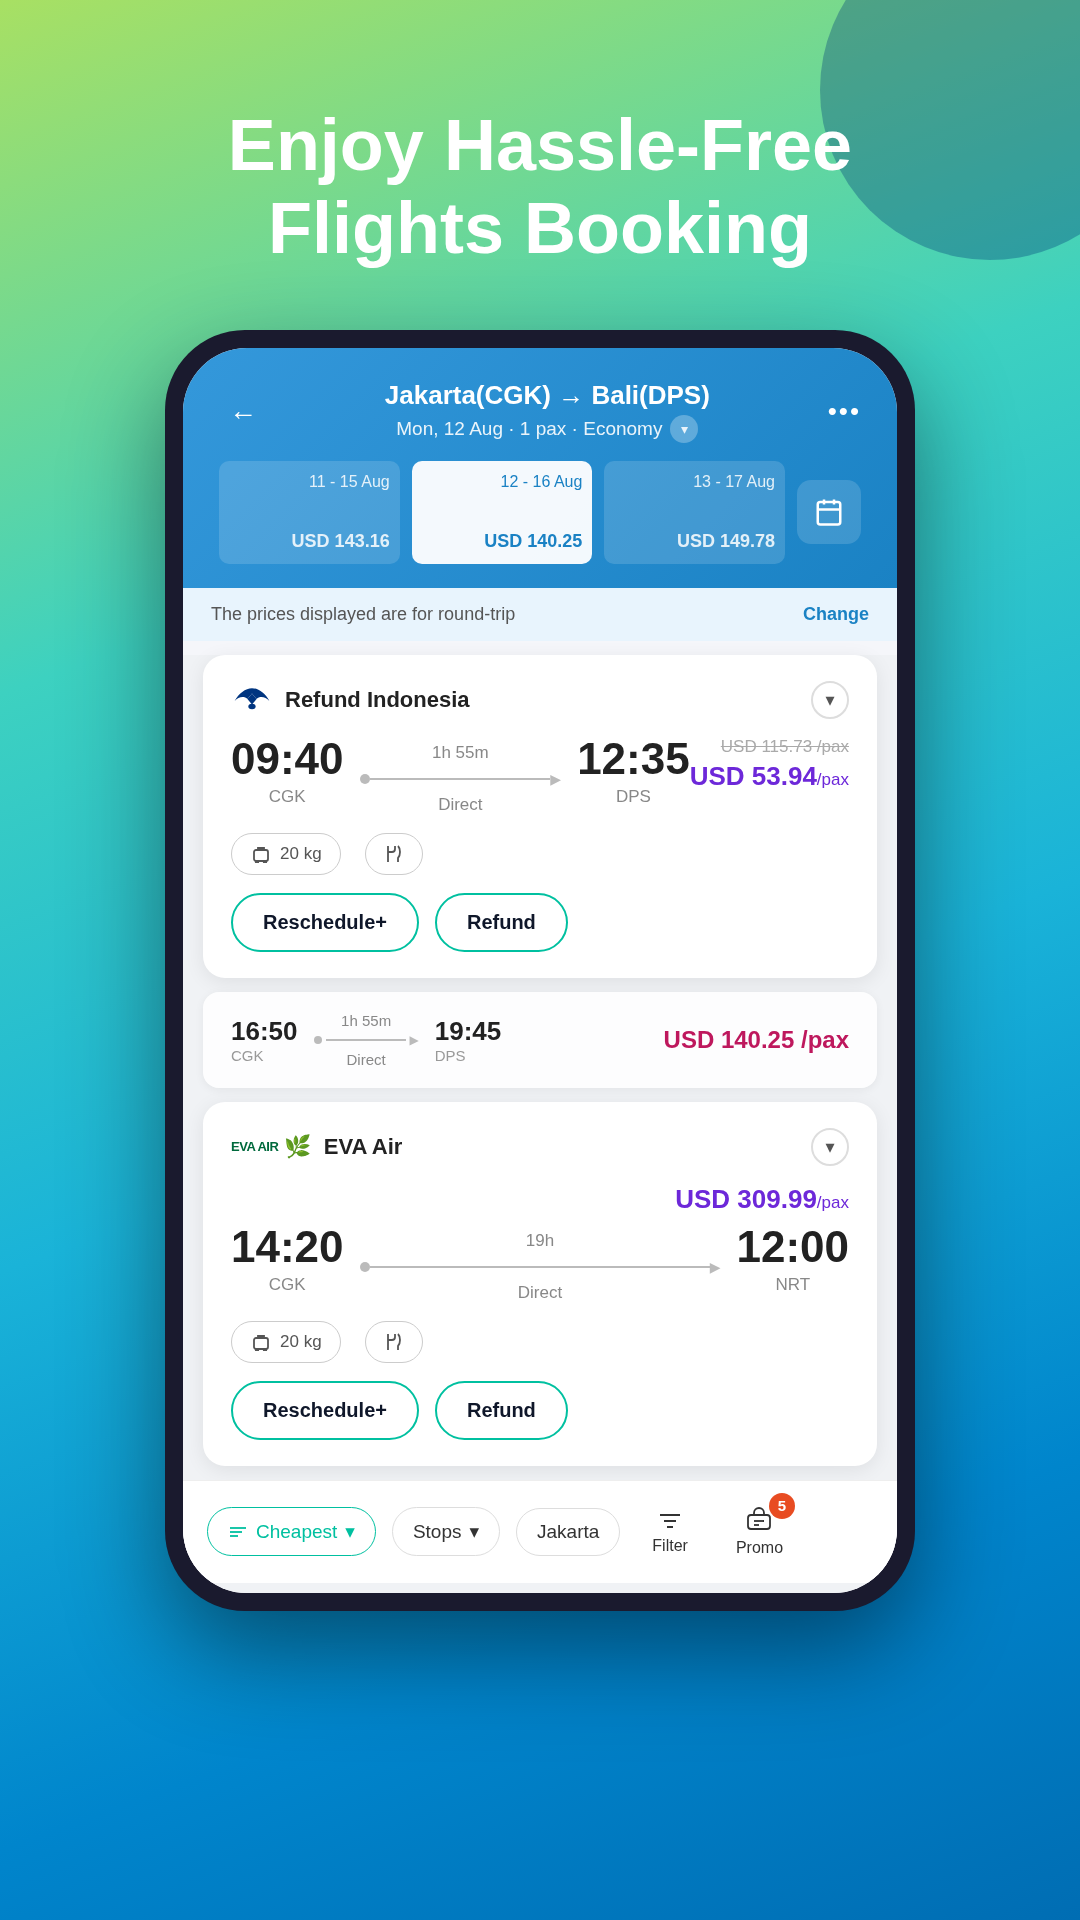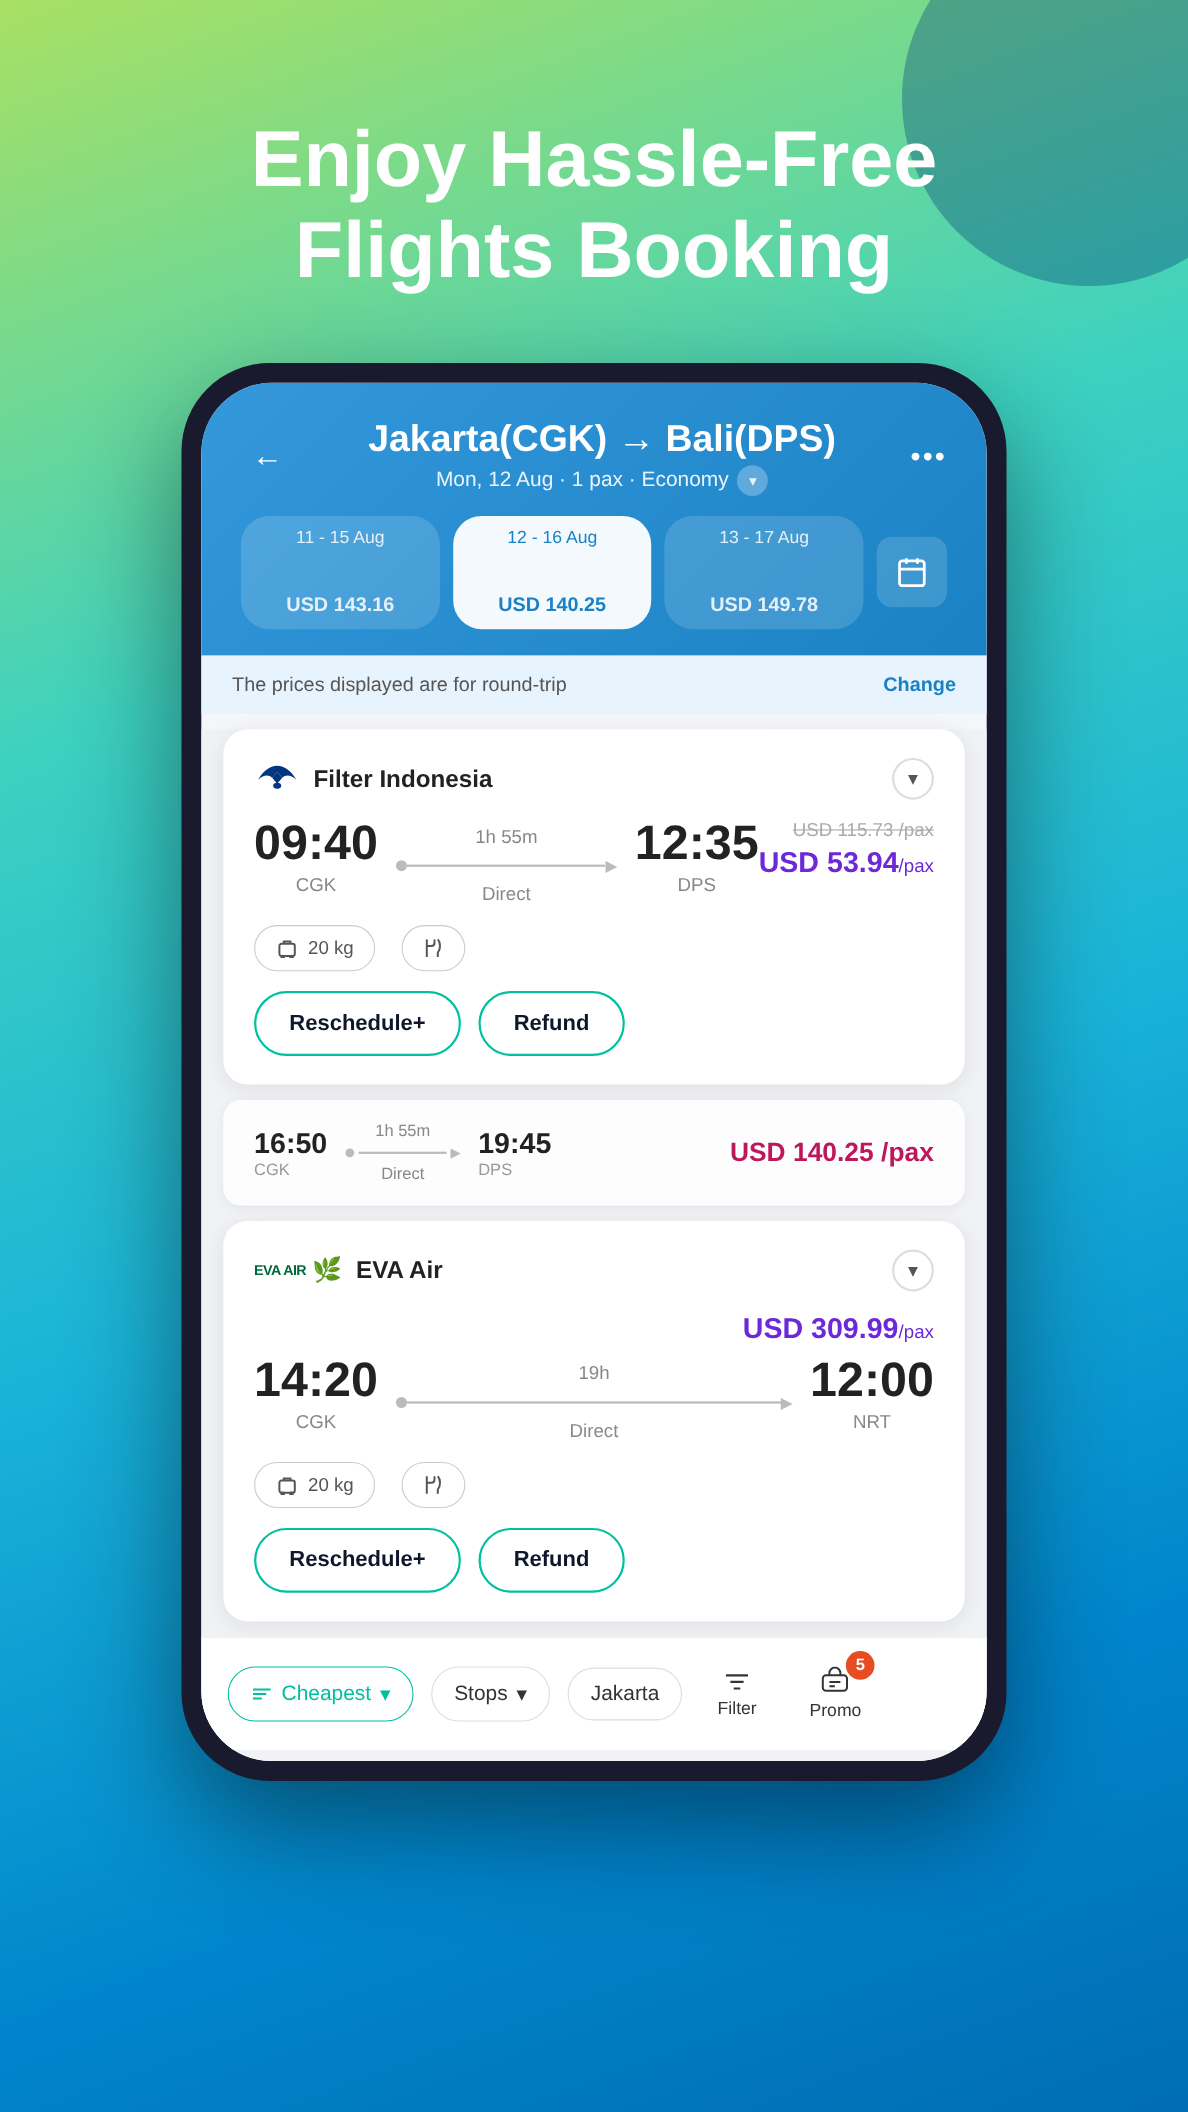--- a/index.html
+++ b/index.html
@@ -77,21 +77,21 @@
       width: 48px;
       height: 48px;
       display: flex;
       align-items: center;
       justify-content: center;
       font-size: 28px;
       color: #fff;
     }
 
     .header-route {
-      font-size: 34px;
+      font-size: 26px;
       font-weight: 700;
       text-align: center;
     }
 
     .header-sub {
       font-size: 19px;
       text-align: center;
       opacity: 0.9;
       margin-top: 4px;
       display: flex;
@@ -121,23 +121,23 @@
     .date-row {
       display: flex;
       align-items: center;
       gap: 12px;
       margin-top: 18px;
     }
 
     .date-pill {
       flex: 1;
       background: rgba(255,255,255,0.15);
-      border-radius: 26px;
+      border-radius: 10px;
       padding: 12px 10px;
-      text-align: center;
+      text-align: right;
       font-size: 17px;
       color: rgba(255,255,255,0.85);
       cursor: pointer;
     }
 
     .date-pill.active {
       background: rgba(255,255,255,0.95);
       color: #1a82c4;
     }
 
@@ -574,21 +574,21 @@
           <div class="airline-row">
             <div class="airline-info">
               <div class="airline-logo garuda-icon">
 
                 <svg width="46" height="34" viewBox="0 0 46 34" fill="none">
                   <path d="M23 4 C16 4 8 10 4 18 C8 14 14 12 18 16 L23 10 L28 16 C32 12 38 14 42 18 C38 10 30 4 23 4Z" fill="#003580"></path>
                   <path d="M23 10 L18 16 L23 22 L28 16 Z" fill="#003580"></path>
                   <ellipse cx="23" cy="24" rx="4" ry="3" fill="#003580"></ellipse>
                 </svg>
               </div>
-              <span class="airline-name">Filter Indonesia</span>
+              <span class="airline-name">Refund Indonesia</span>
             </div>
             <div class="expand-btn">▾</div>
           </div>
 
           <div class="flight-times-row">
             <div class="time-block">
               <div class="time-big">09:40</div>
               <div class="airport-code">CGK</div>
             </div>
             <div class="route-middle">

